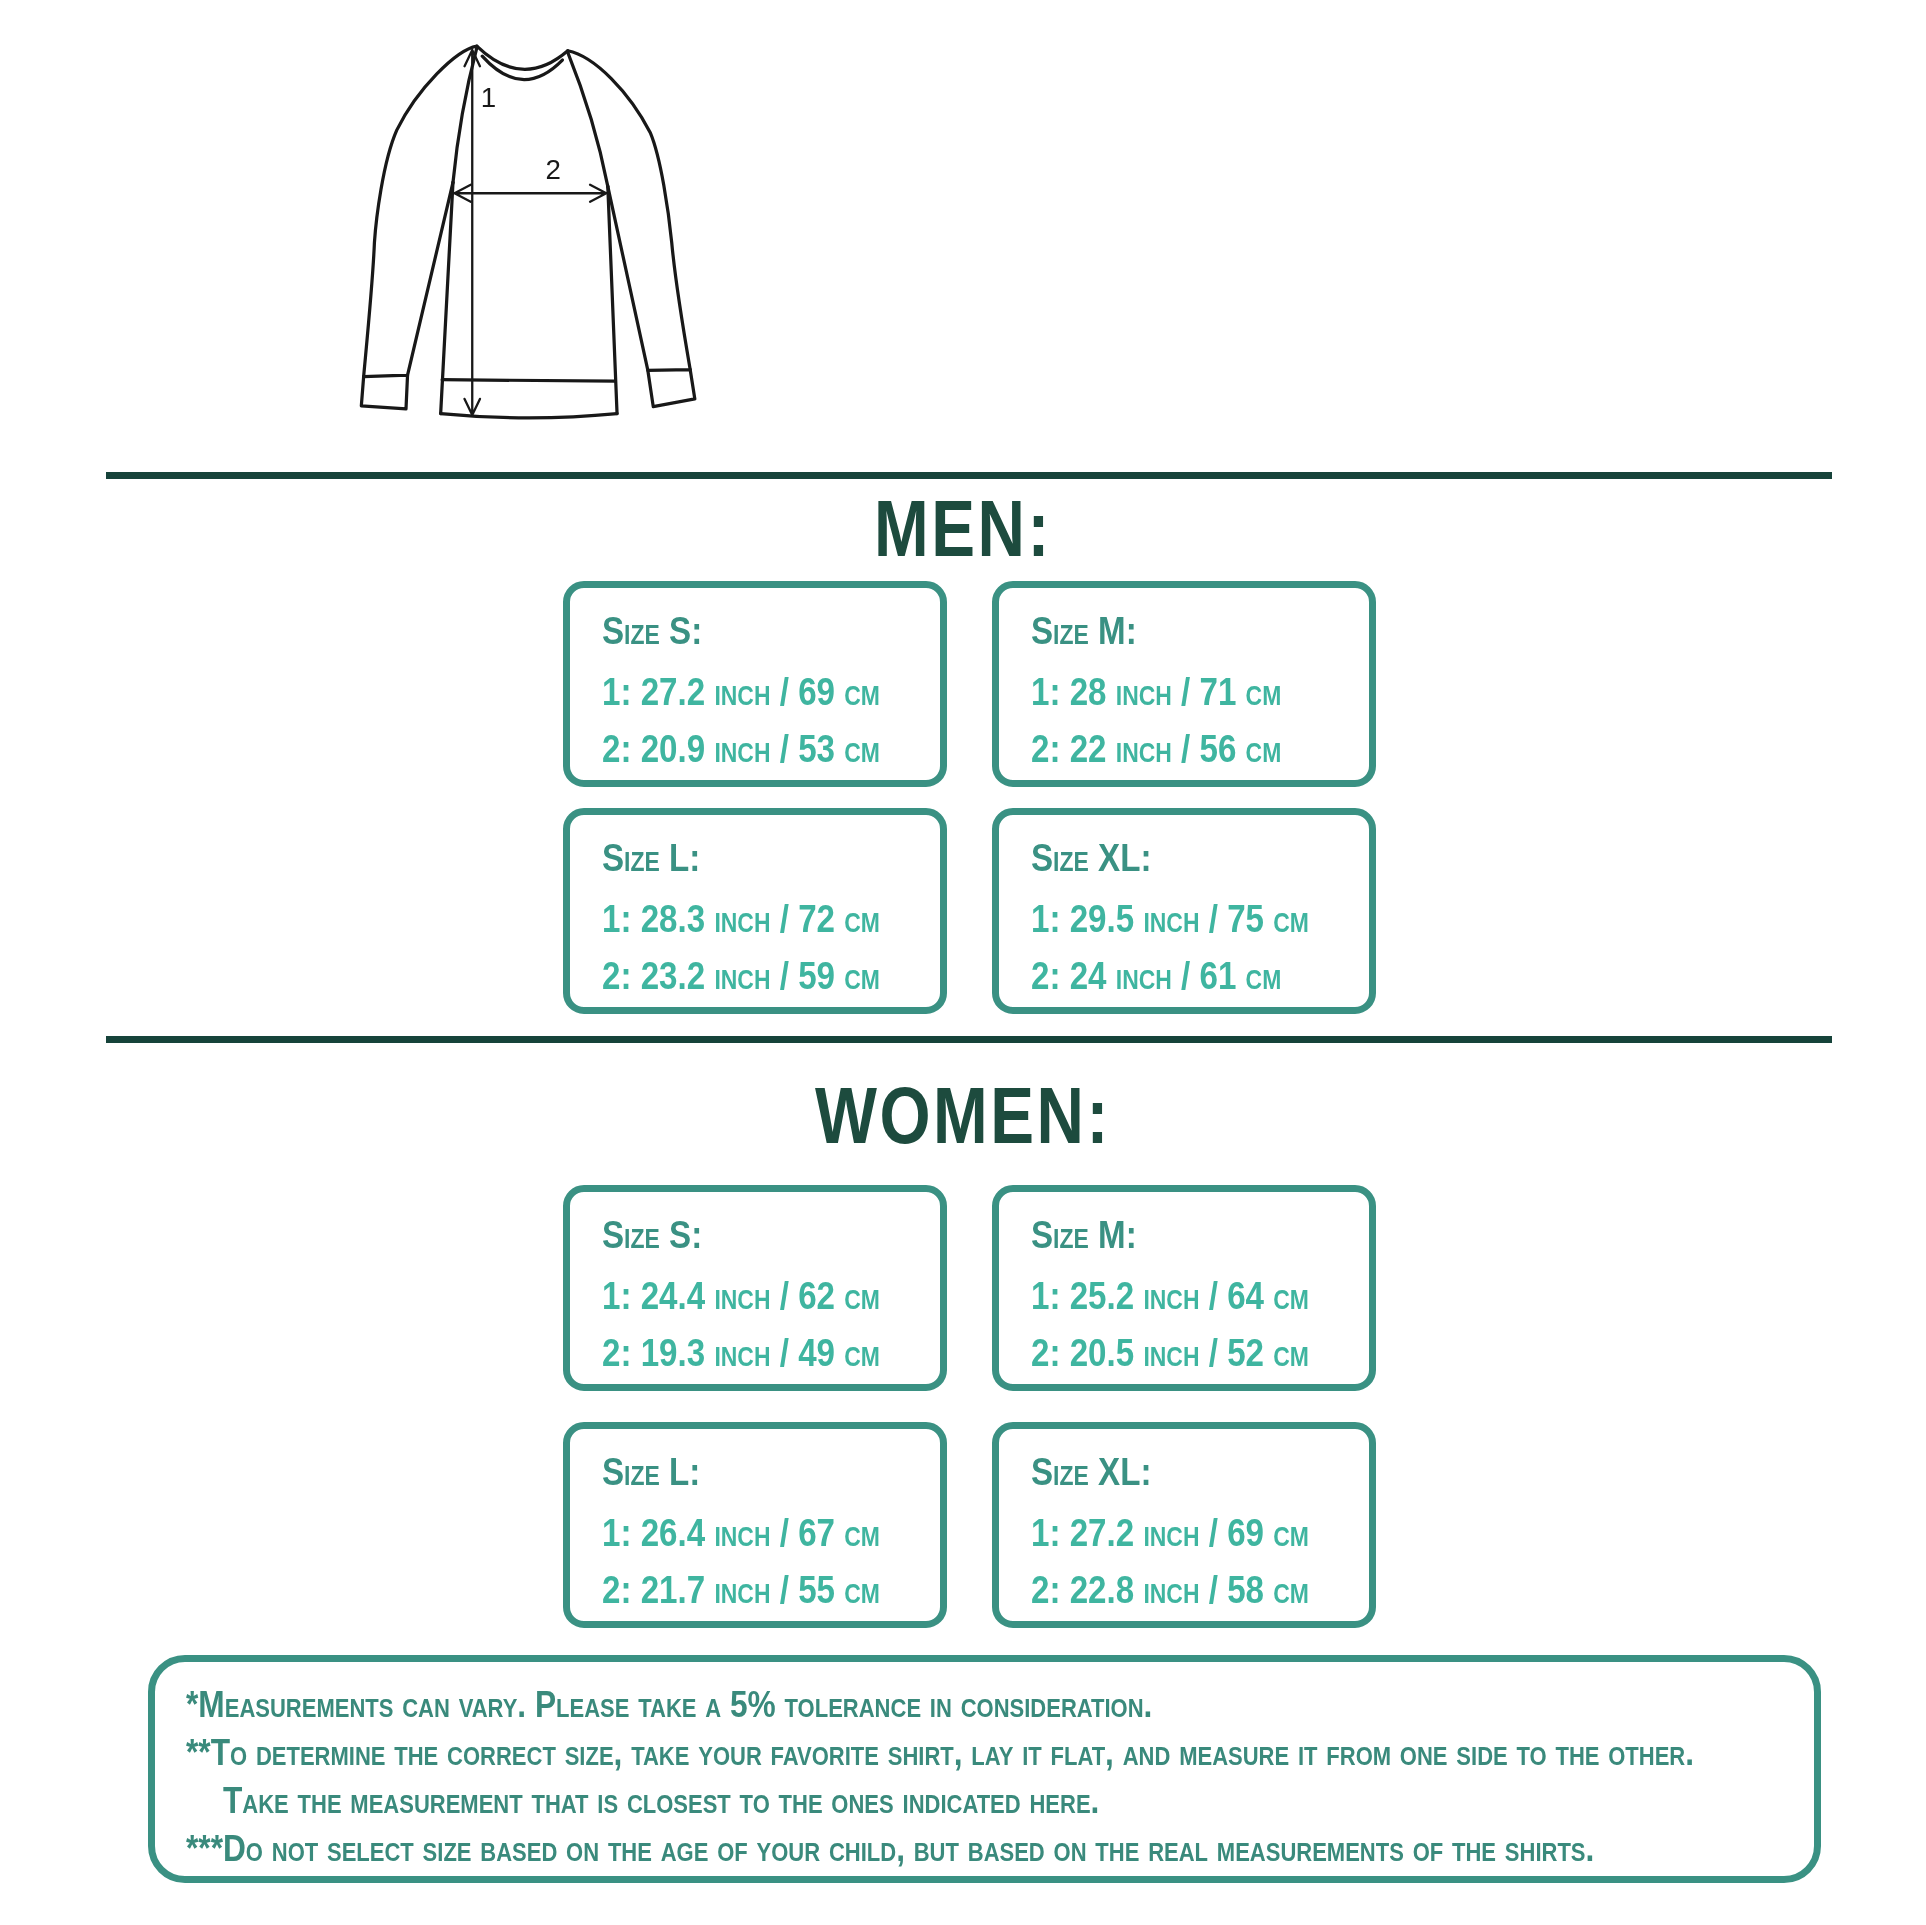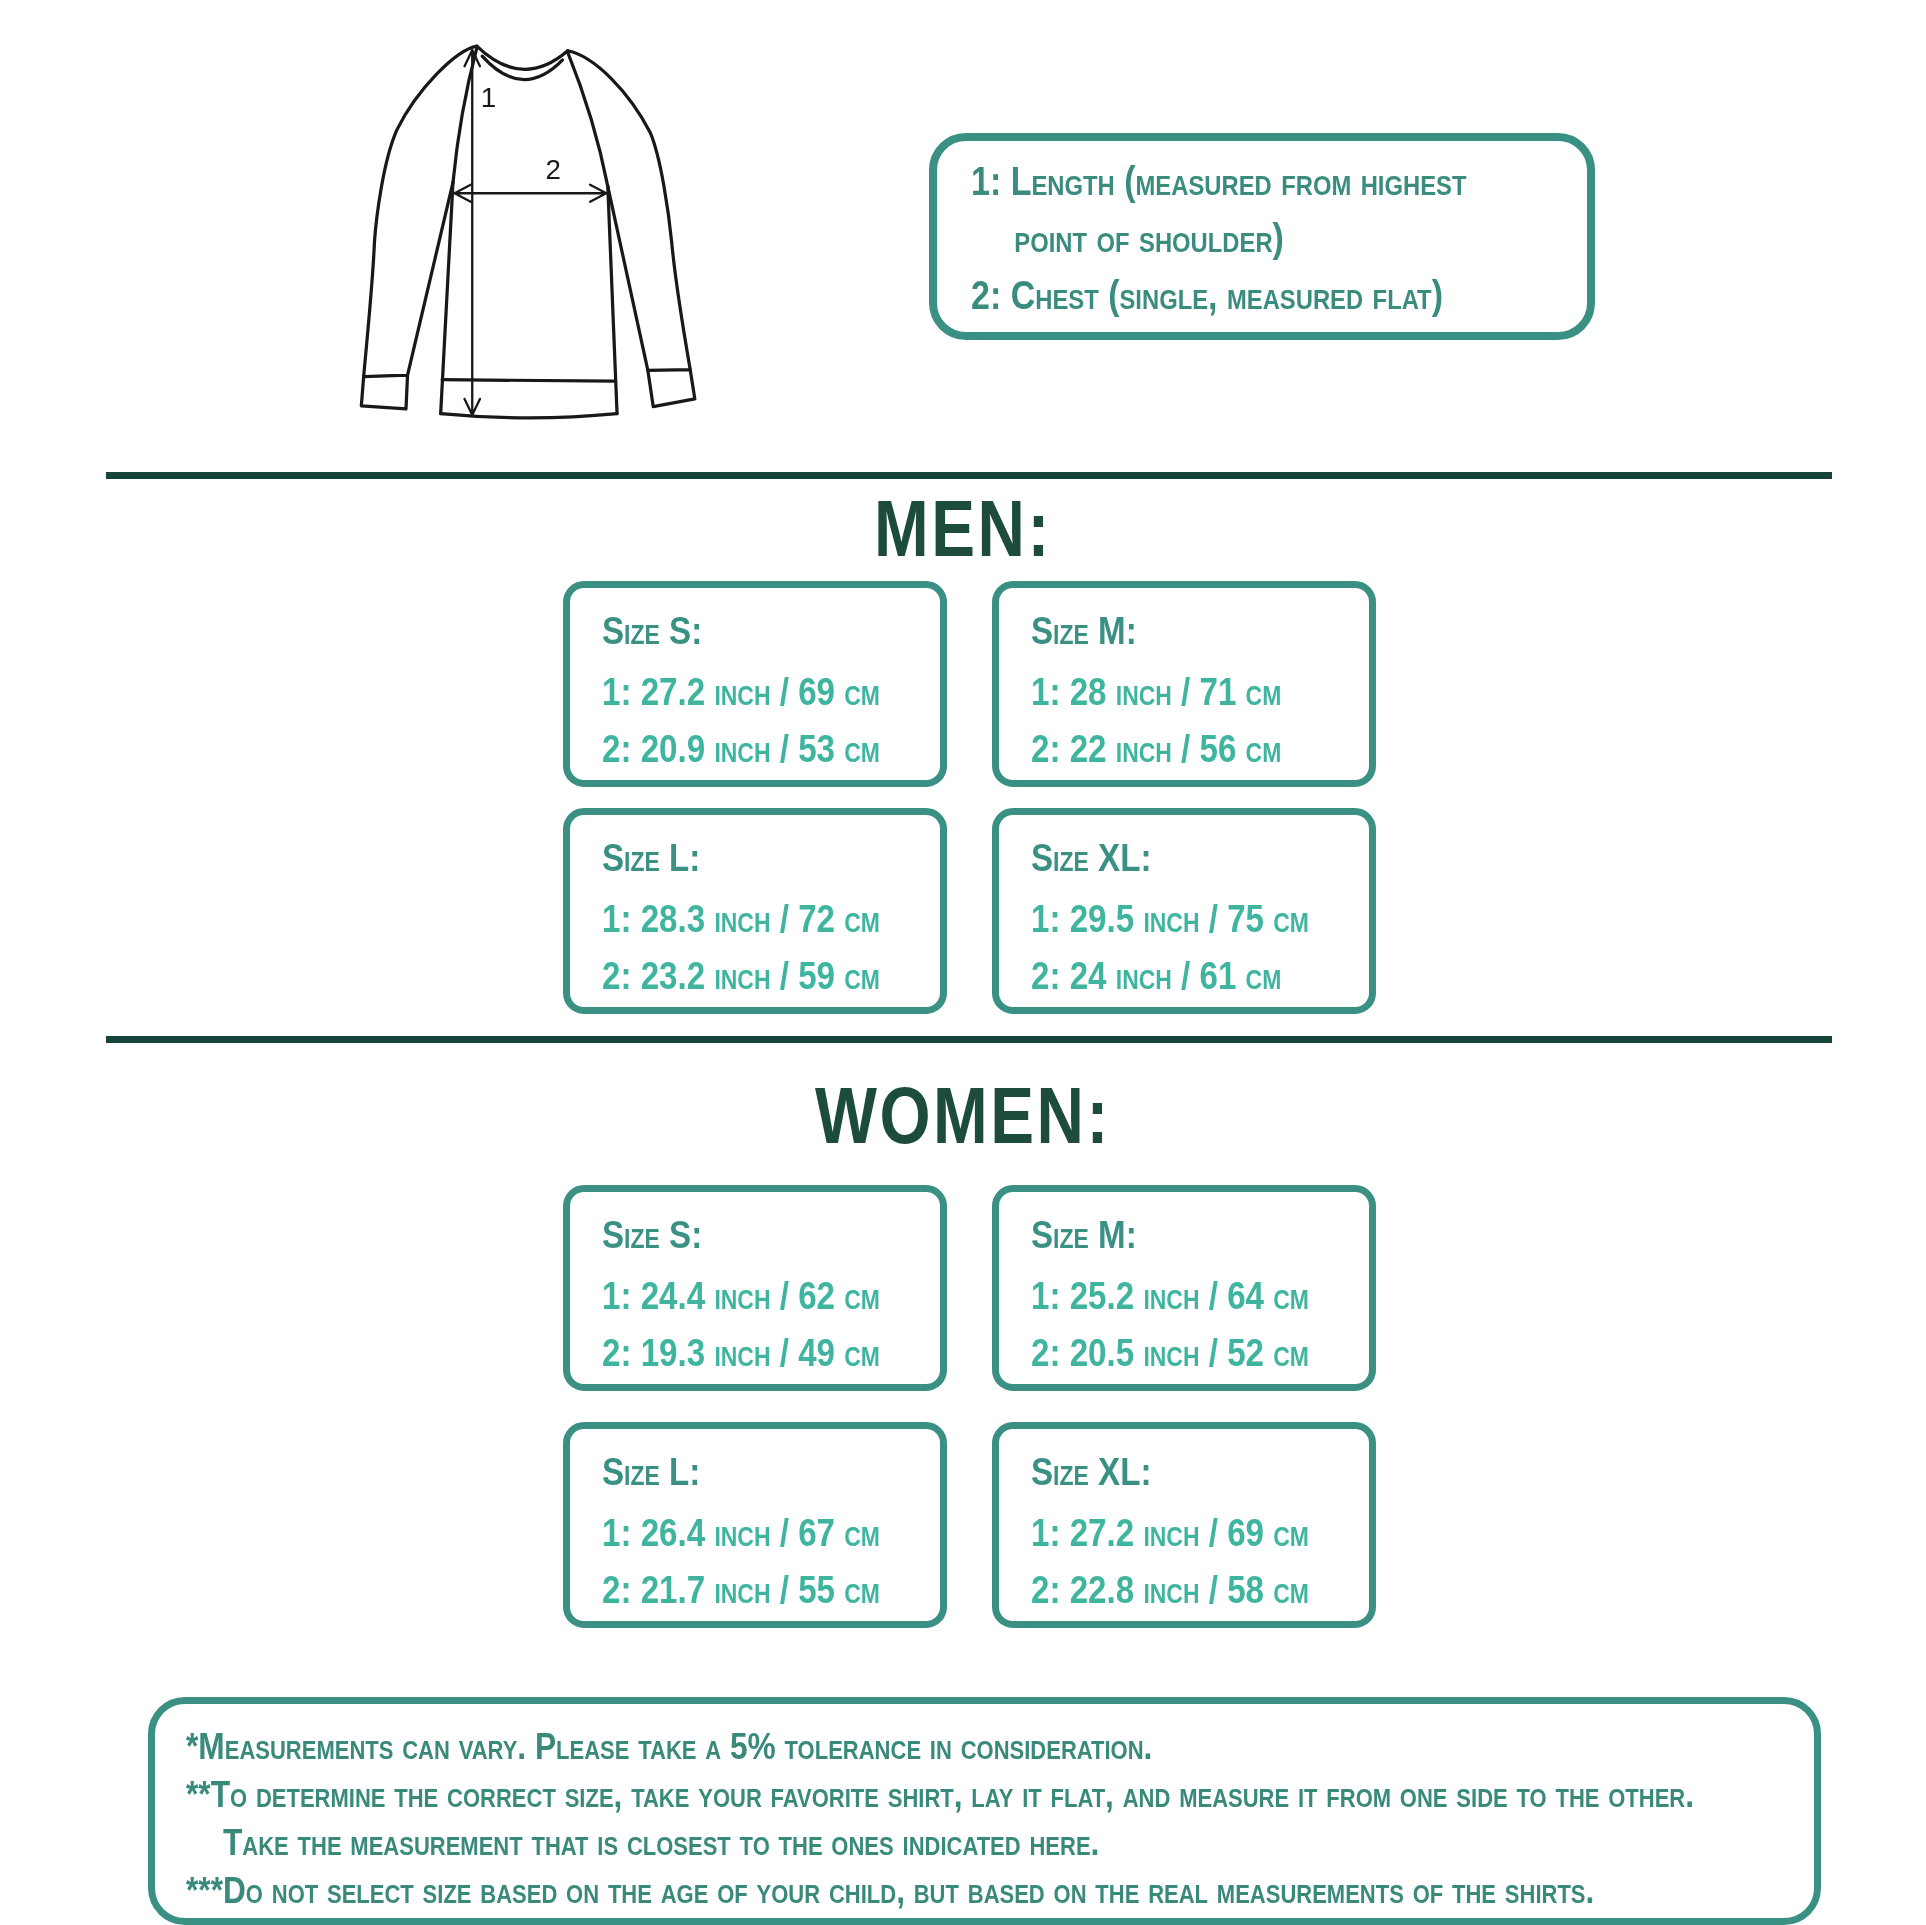--- a/index.html
+++ b/index.html
@@ -28,21 +28,21 @@
       border-radius:21px;box-sizing:border-box;background:#fff;padding:20px 0 0 32px;}
   .size-label{font-size:39px;line-height:46px;color:#3a9183;margin-bottom:9.2px;}
   .size-value{font-size:39px;line-height:57px;color:#3fb5a0;}
   .pos-men-s{left:563px;top:581px;}   .pos-men-m{left:992px;top:581px;}
   .pos-men-l{left:563px;top:808px;}  .pos-men-xl{left:992px;top:808px;}
   .pos-women-s{left:563px;top:1185px;}  .pos-women-m{left:992px;top:1185px;}
   .pos-women-l{left:563px;top:1422px;}  .pos-women-xl{left:992px;top:1422px;}
   
   .notes-box{position:absolute;left:148px;top:1655px;width:1673px;height:228px;
       border:7.7px solid #3a9183;border-radius:37px;box-sizing:border-box;
-      background:#fff;padding:18.5px 12.3px 0 31px;margin-top:42px;}
+      background:#fff;padding:18.5px 12.3px 0 31px;}
   .note-line{font-size:36px;line-height:48px;color:#3a8a7c;transform:scaleX(0.88);
       transform-origin:left center;}
   .note-indent{padding-left:42px;}
   
   .shirt-svg{position:absolute;left:225px;top:19px;}
 </style>
 </head>
 <body>
 
 <div class="page">
@@ -72,25 +72,20 @@
     <g fill="none" stroke="#181818" stroke-width="3" stroke-linecap="round">
 
       <path d="M 321,40 L 321,514 M 321,40 L 311,61 M 321,40 L 331,61 M 321,514 L 311,493 M 321,514 L 331,493"></path>
 
       <path d="M 298,226 L 495,226 M 298,226 L 319,215 M 298,226 L 319,237 M 495,226 L 474,215 M 495,226 L 474,237"></path>
     </g>
     <text x="332" y="114" font-size="36" fill="#181818" font-family="Liberation Sans, sans-serif">1</text>
     <text x="416" y="208" font-size="36" fill="#181818" font-family="Liberation Sans, sans-serif">2</text>
   </svg>
 
-  <div class="legend-box">
-    <div class="hand legend-line cond">1: Length (measured from highest</div>
-    <div class="hand legend-line cond legend-indent">point of shoulder)</div>
-    <div class="hand legend-line cond">2: Chest (single, measured flat)</div>
-  </div>
 
   <div class="divider divider-men"></div>
   <div class="heading heading-men hand">MEN:</div>
 
   <div class="size-box pos-men-s">
     <div class="hand size-label cond">Size S:</div>
     <div class="hand size-value cond">1: 27.2 inch / 69 cm</div>
     <div class="hand size-value cond">2: 20.9 inch / 53 cm</div>
   </div>
   <div class="size-box pos-men-m">

